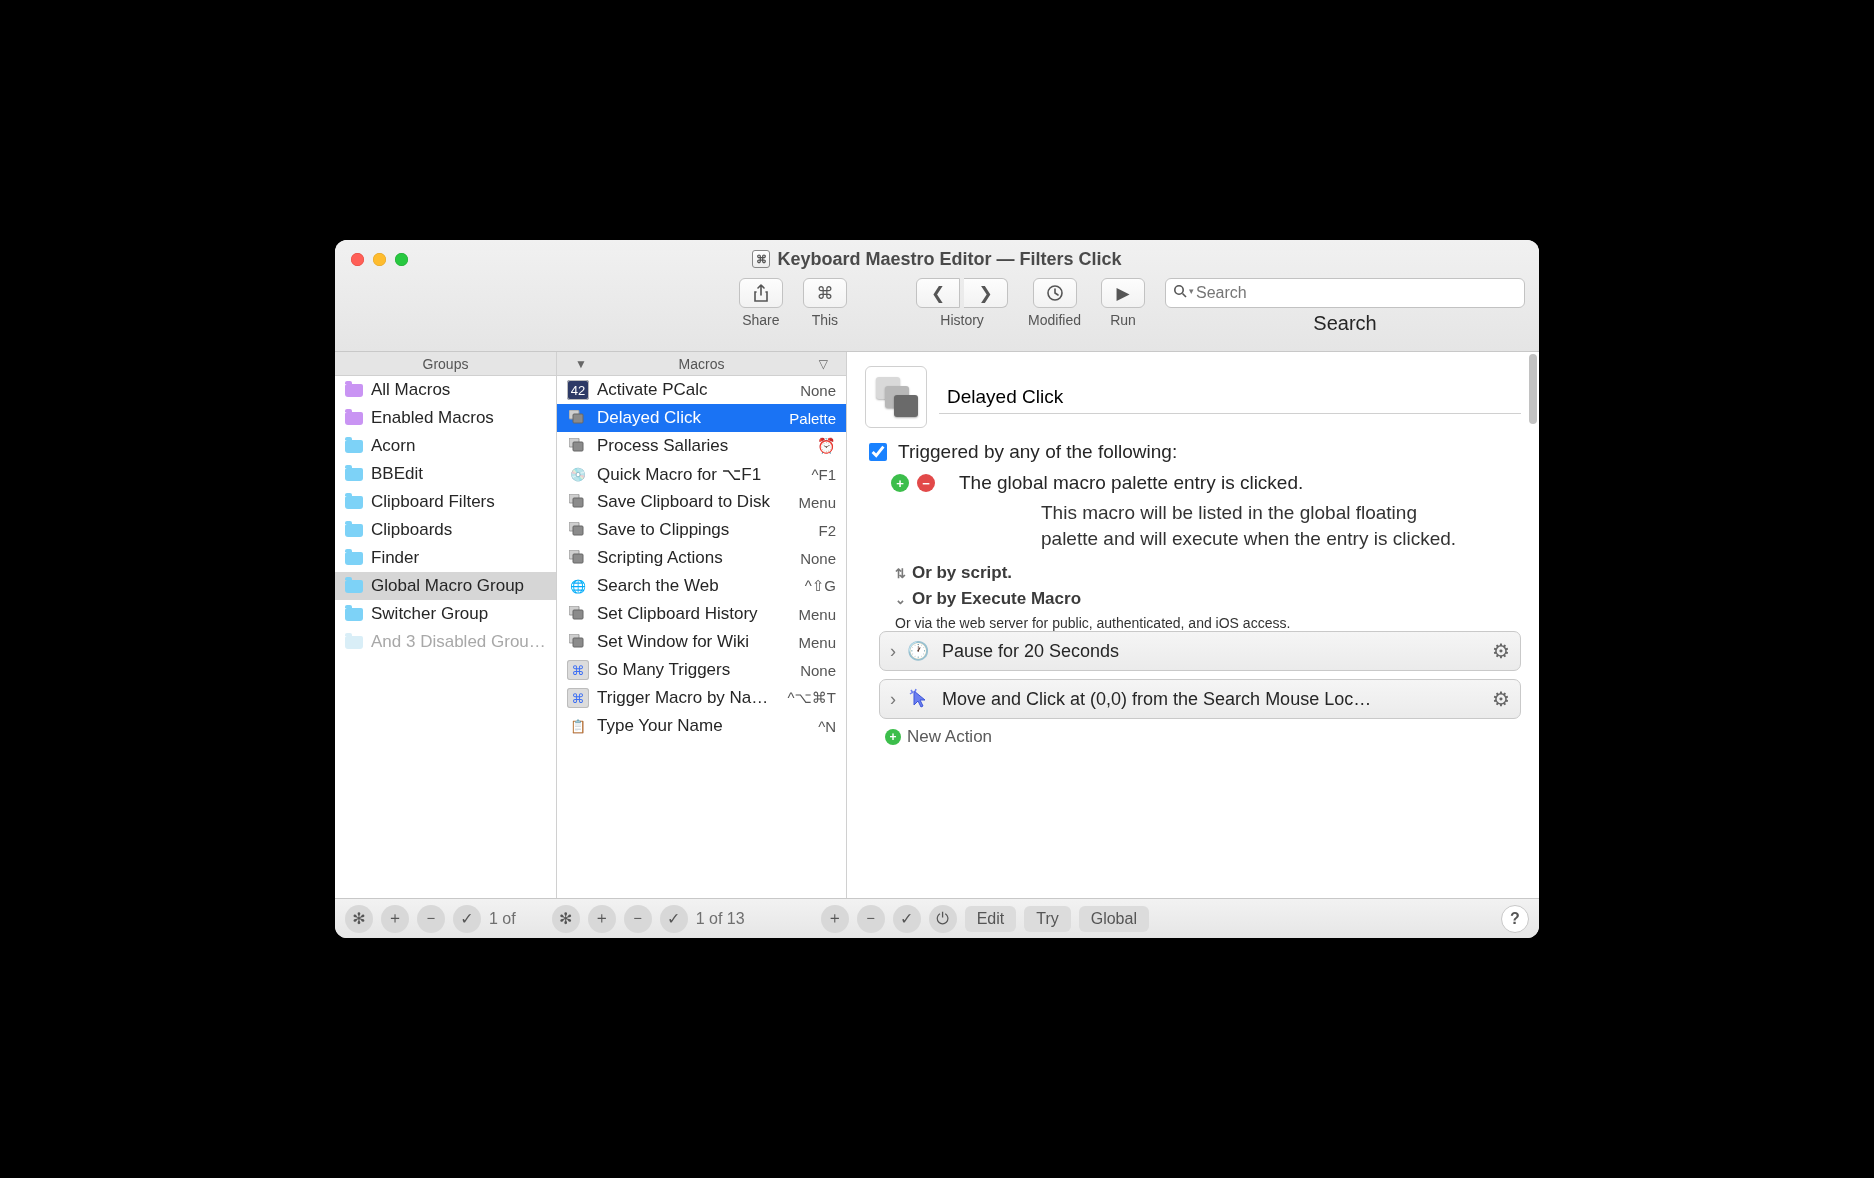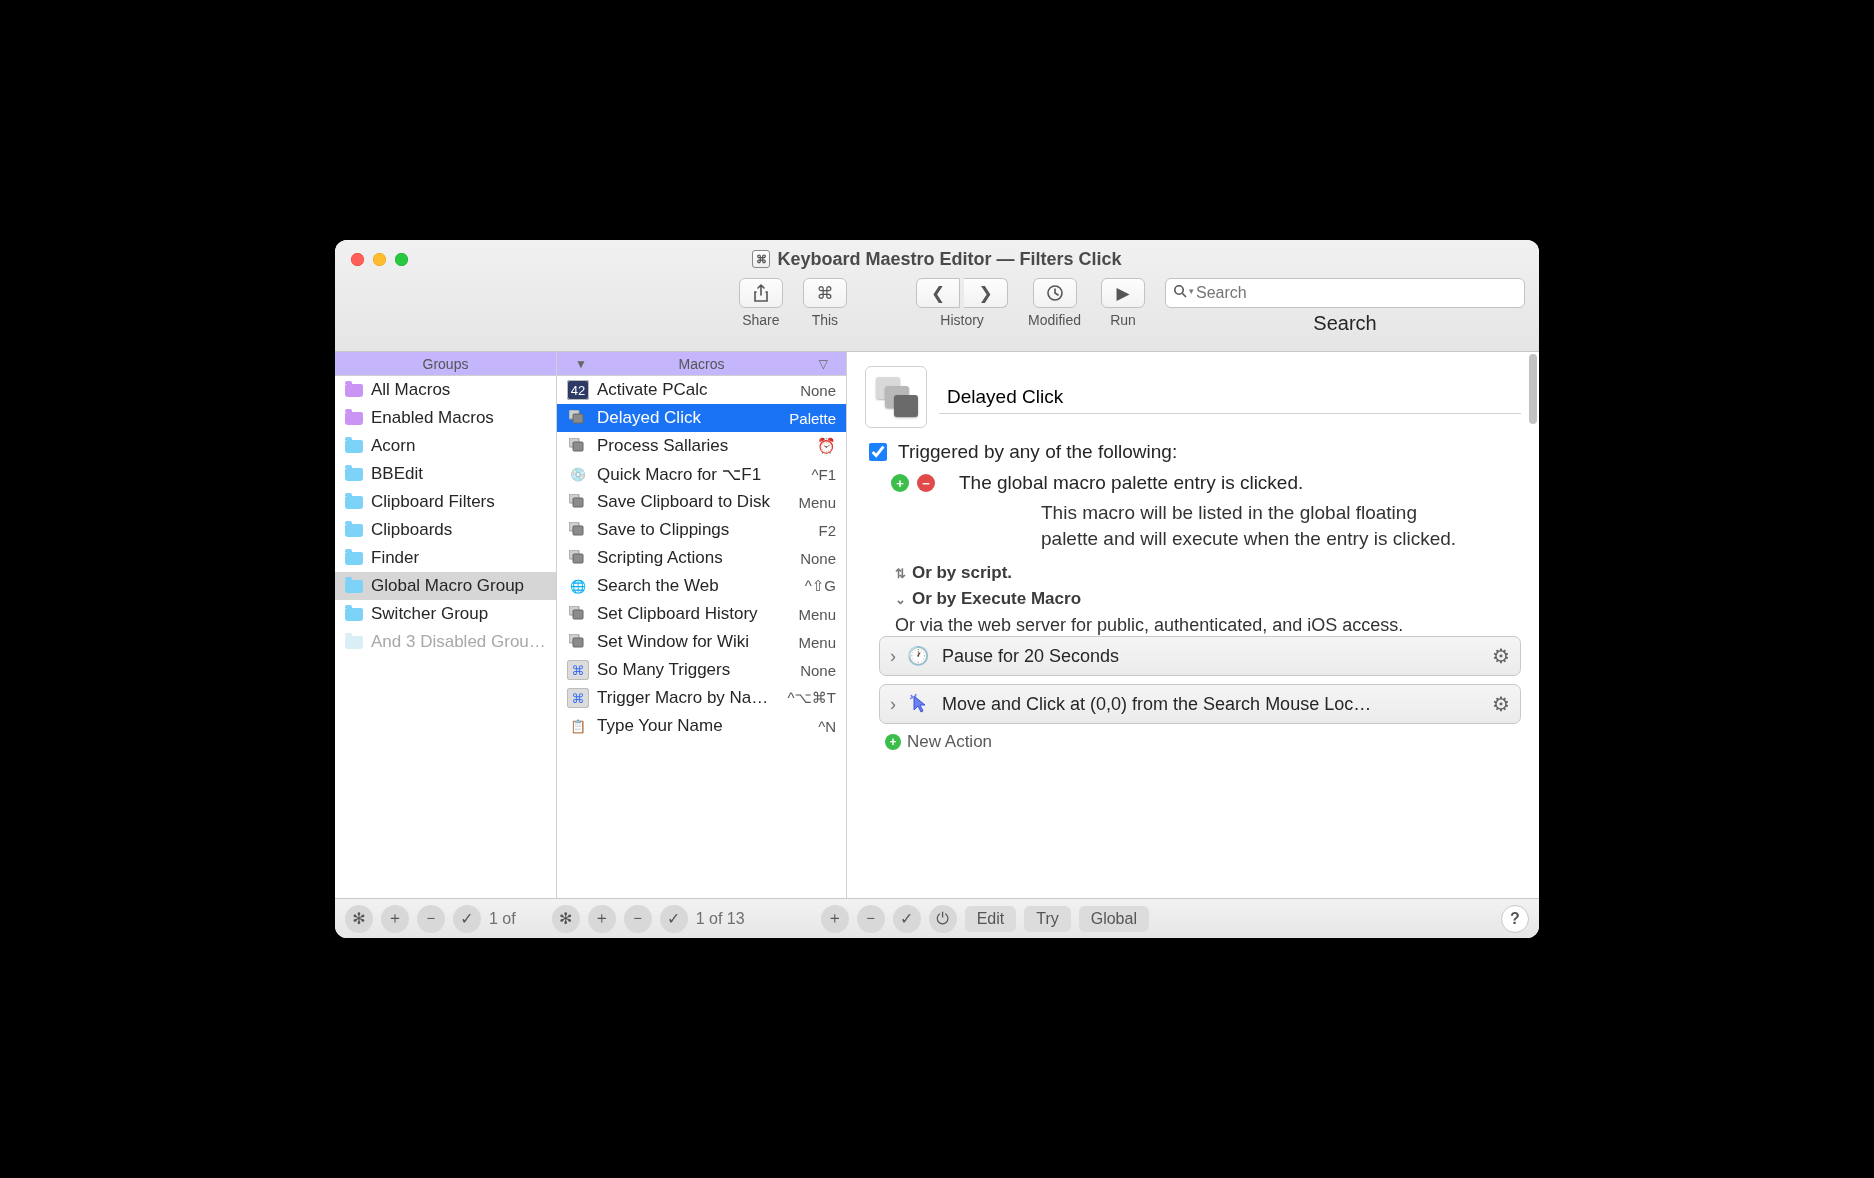--- a/index.html
+++ b/index.html
@@ -146,21 +146,21 @@
     border-right: 1px solid var(--divider);
   }
   .col.groups { width: 222px; }
   .col.macros { width: 290px; }
   .col.detail { flex:1; border-right:none; overflow:hidden;}
 
   .col-head {
     height: 24px;
     font-size: 14px;
     color:#555;
-    background: #c4b5fd;
+    background: #e5e5e5;
     border-bottom: 1px solid var(--divider);
     display:flex;align-items:center;justify-content:center;
     position:relative;
   }
   .col-head .hdtri {position:absolute; font-size:12px; color:#666;}
   .col-list { flex:1; overflow:auto;}
   .row {
     height: 28px;
     display:flex;align-items:center;
     padding: 0 10px;
@@ -216,21 +216,21 @@
 
   .trig-block{margin-left:26px;font-size:19px;}
   .trig-row1{display:flex;align-items:center;gap:8px;}
   .ic-round{width:18px;height:18px;border-radius:50%;display:inline-flex;align-items:center;justify-content:center;font-size:13px;font-weight:bold;}
   .ic-add{background:#3cbe4b;color:#fff;}
   .ic-rem{background:#e24949;color:#fff;}
   .trig-desc{margin-left:150px;color:#333;margin-top:6px;line-height:1.35;}
 
   .chev-line{display:flex;align-items:center;gap:6px;font-size:17px;font-weight:600;color:#3b3b3b;margin:12px 0 6px 30px;}
   .chev{color:#7a7a7a;font-size:13px;}
-  .or-via{margin-left:30px;font-size:18px;color:#333;}
+  .or-via{margin-left:30px;font-size:14px;color:#333;}
 
   .section-h{font-size:19px;color:#333;margin:18px 0 8px 0;}
   .action{
     border:1px solid #c9c9c9;border-radius:7px;
     background:linear-gradient(#f5f5f5,#ebebeb);
     height:40px;
     display:flex;align-items:center;gap:10px;padding:0 10px;
     margin-left:14px;margin-bottom:8px;
     font-size:18px;
   }

